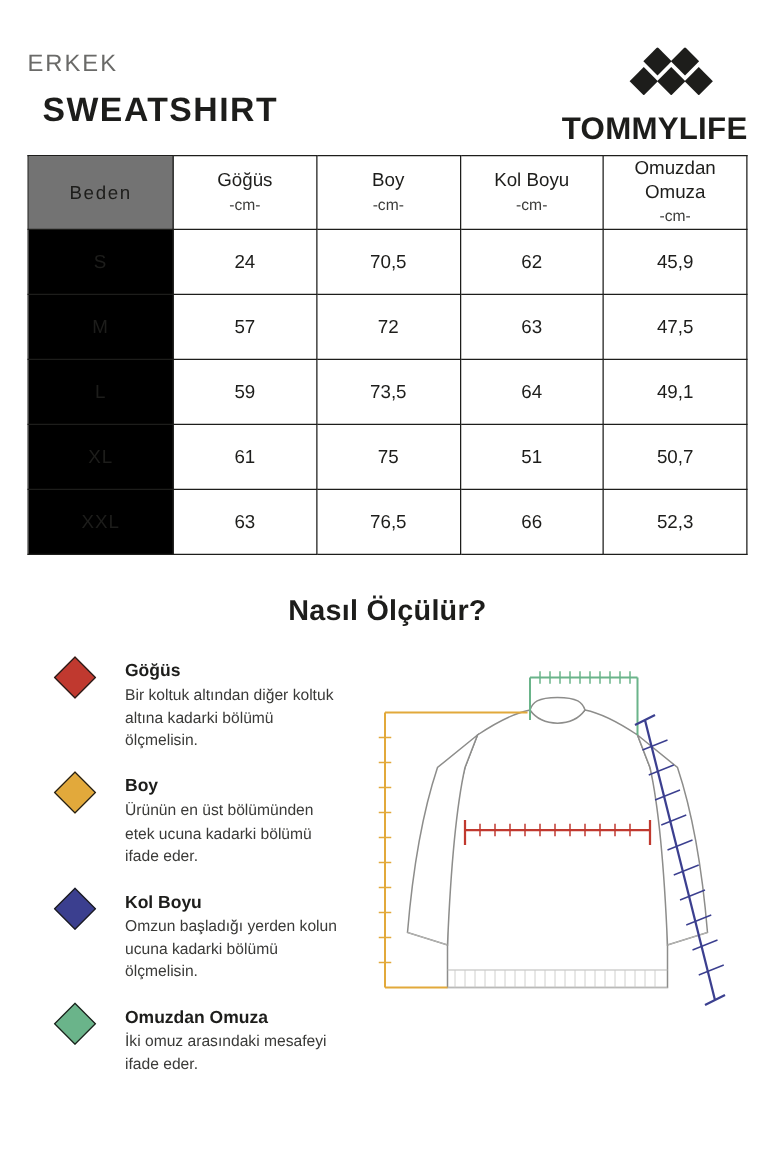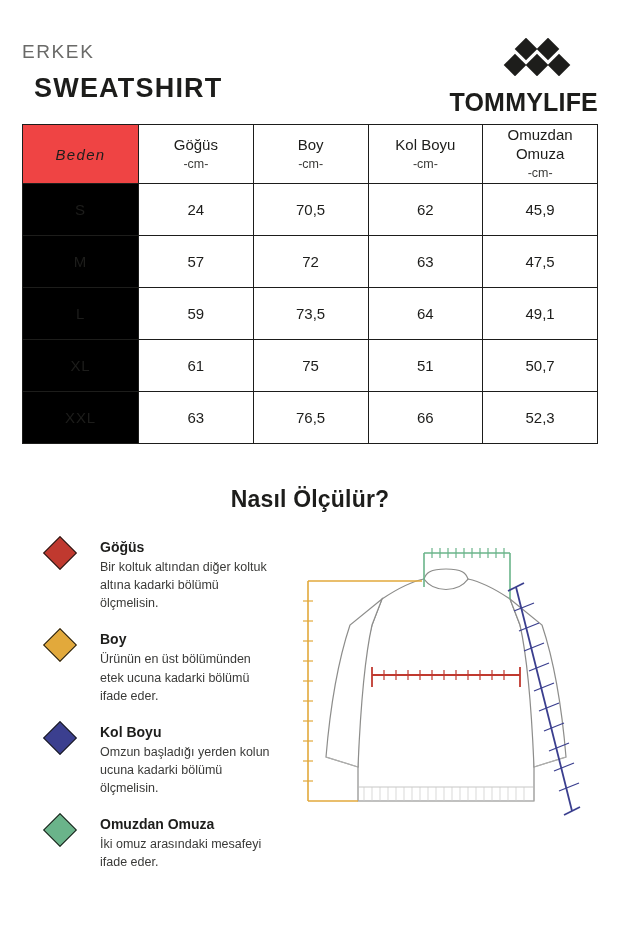--- a/index.html
+++ b/index.html
@@ -82,26 +82,25 @@
     font-size: 15px;
     color: #1d1d1b;
     height: 49px;
     vertical-align: middle;
   }
   .size-table thead th {
     height: 56px;
   }
   .col-size { width: 113px; }
   .hd-black {
-    background: #ef4444;
+    background: #737373;
     color: #ffffff;
     font-size: 16px;
     letter-spacing: 1.3px;
     font-weight: 400;
-    font-style: italic;
   }
   .cell-size {
     background: #000000;
     color: #ffffff;
     font-size: 16px;
     letter-spacing: 0.8px;
   }
   .hd-label {
     font-size: 15px;
     line-height: 1.25;
@@ -111,21 +110,21 @@
     font-size: 12.5px;
     color: #3c3c3a;
     margin-top: 2px;
   }
 
   
   .howto-title {
     text-align: center;
     font-size: 23px;
     font-weight: 700;
-    margin-top: 42px;
+    margin-top: 31px;
     letter-spacing: 0.2px;
   }
 
   .howto-body {
     position: relative;
     margin-top: 26px;
     display: flex;
   }
   .legend {
     width: 250px;

